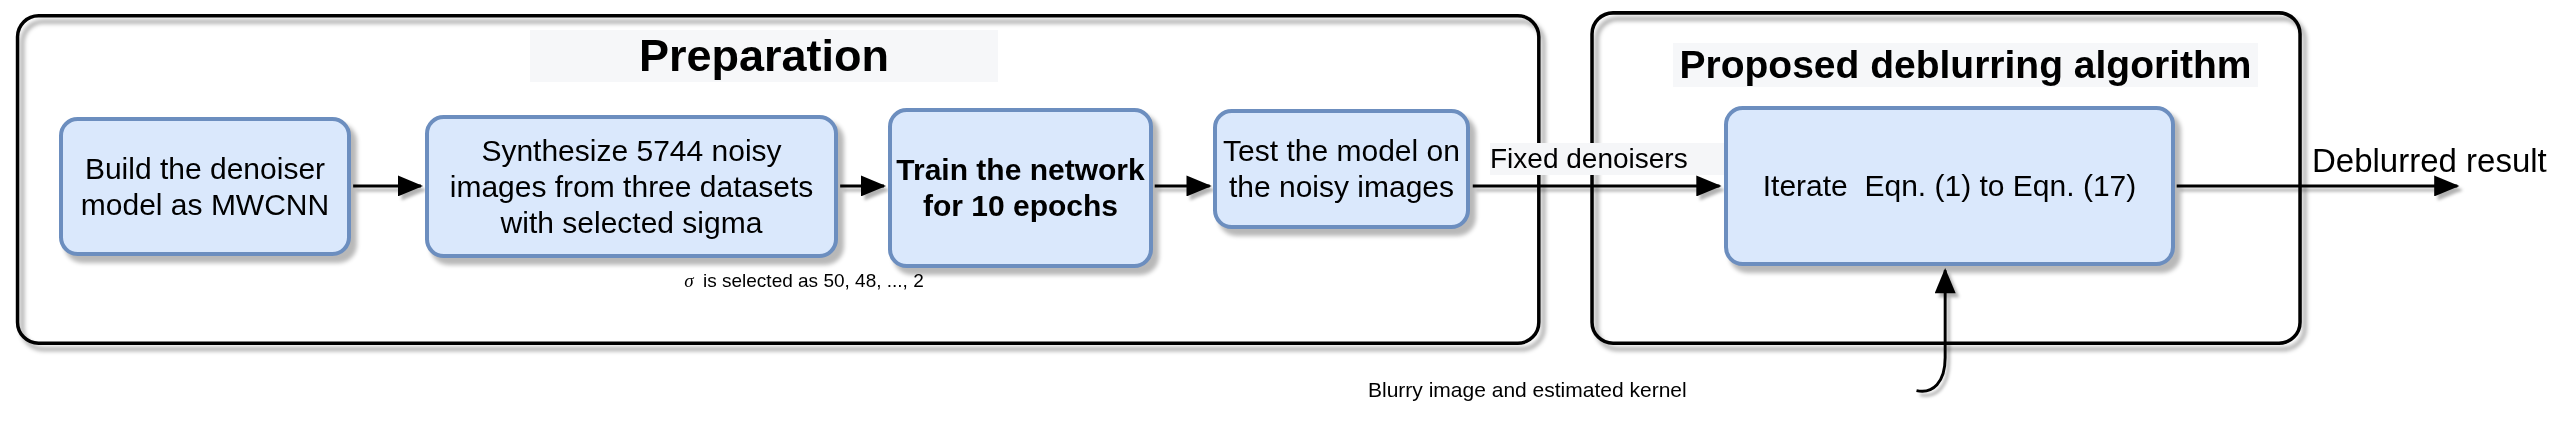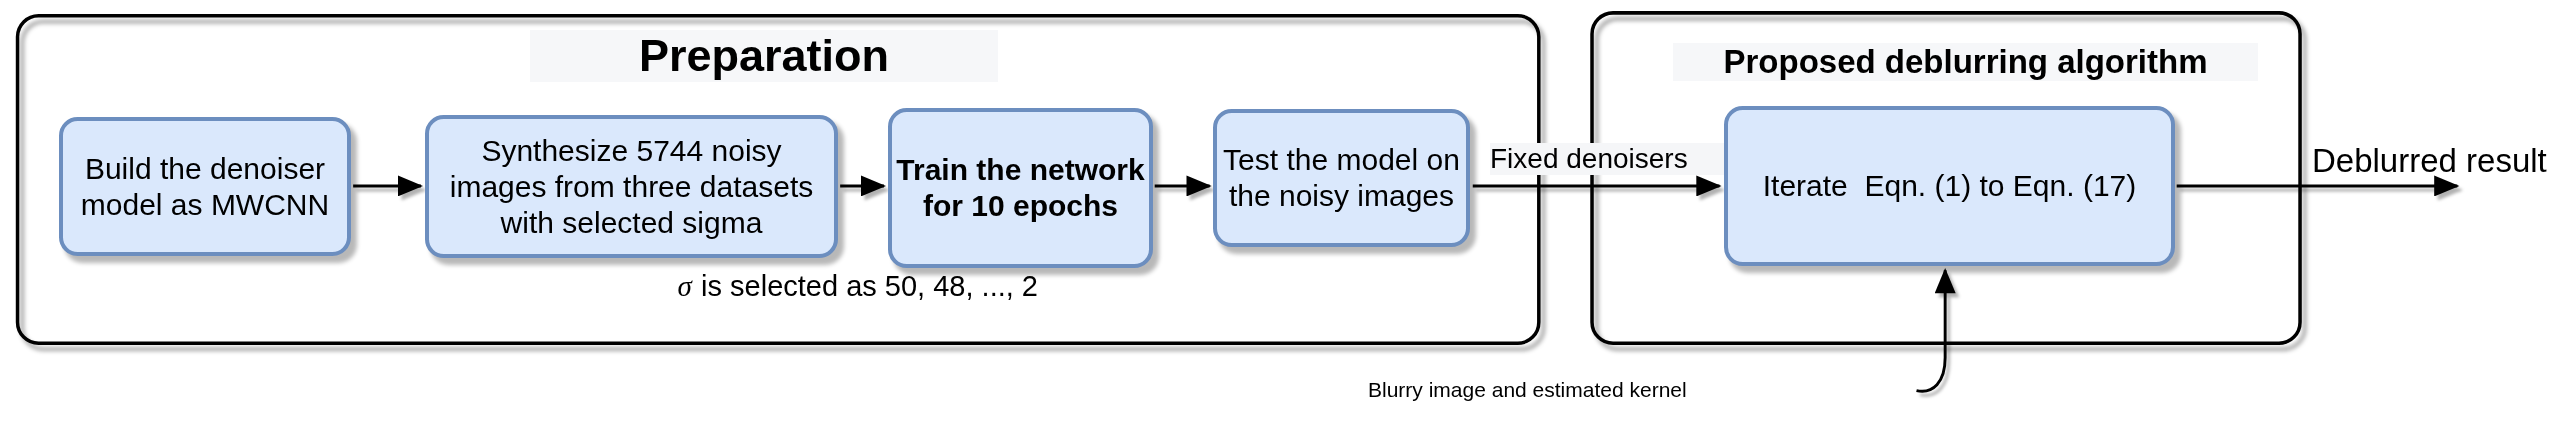--- a/index.html
+++ b/index.html
@@ -52,34 +52,34 @@
     line-height: 1.2;
     white-space: pre-wrap;
   }
   .title {
     position: absolute;
     text-align: center;
     font-weight: bold;
     background: #f6f7f9;
   }
   .title.prep { left: 530px; top: 30px; width: 468px; font-size: 45px; }
-  .title.algo { left: 1673px; top: 43px; width: 585px; font-size: 33px; }
+  .title.algo { left: 1673px; top: 43px; width: 585px; font-size: 39px; }
   .lbl {
     position: absolute;
     text-align: left;
     font-weight: normal;
   }
   .lbl.fixed   { left: 1490px; top: 143px; width: 237px; font-size: 28px; background: #f5f6f8; }
   .lbl.deblur  { left: 2312px; top: 142px; width: 275px; font-size: 33px; }
   .lbl.blurry  { left: 1368px; top: 378px; width: 544px; font-size: 21px; }
   .note {
     position: absolute;
     left: 570px; top: 270px; width: 468px;
-    text-align: right;
-    font-size: 29px;
+    text-align: center;
+    font-size: 19px;
   }
   .note .sigma {
     font-family: "Liberation Serif", serif;
     font-style: italic;
     margin-right: 9.4px;
   }
 </style>
 </head>
 <body>
 
@@ -112,21 +112,21 @@
   <div class="step" style="left:59px; top:117px; width:292px; height:139px;">Build the denoiser
 model as MWCNN</div>
 
   <div class="step" style="left:425px; top:115px; width:413px; height:143px;">Synthesize 5744 noisy
 images from three datasets
 with selected sigma</div>
 
   <div class="step" style="left:888px; top:108px; width:265px; height:160px;font-weight:bold;">Train the network
 for 10 epochs</div>
 
-  <div class="step" style="left:1213px; top:109px; width:257px; height:138px;">Test the model on
+  <div class="step" style="left:1213px; top:109px; width:257px; height:120px;">Test the model on
 the noisy images</div>
 
   <div class="note">
     <span class="sigma">σ</span><span>is selected as 50, 48, ..., 2</span>
   </div>
 
   <div class="lbl fixed">Fixed denoisers</div>
 
   <div class="title algo">Proposed deblurring algorithm</div>
 

